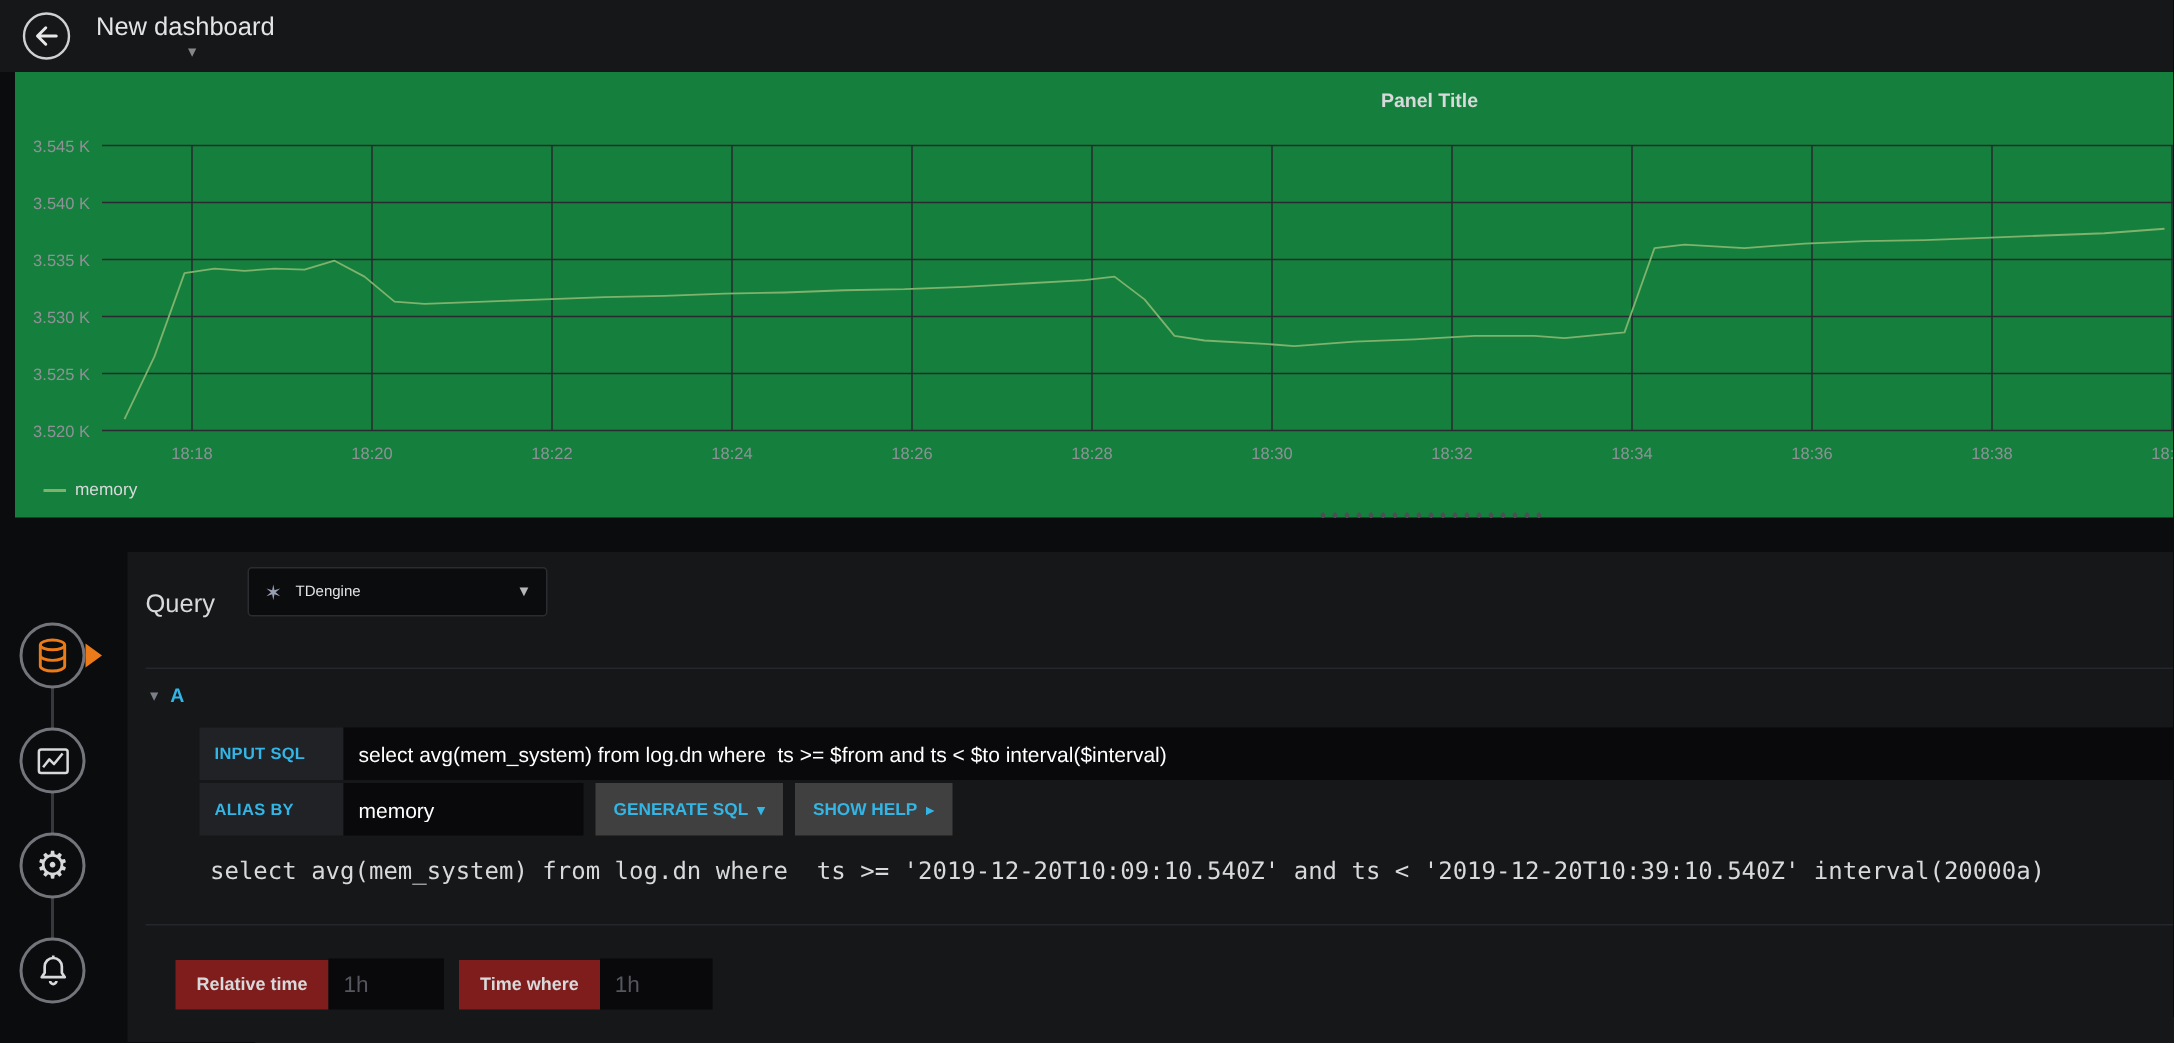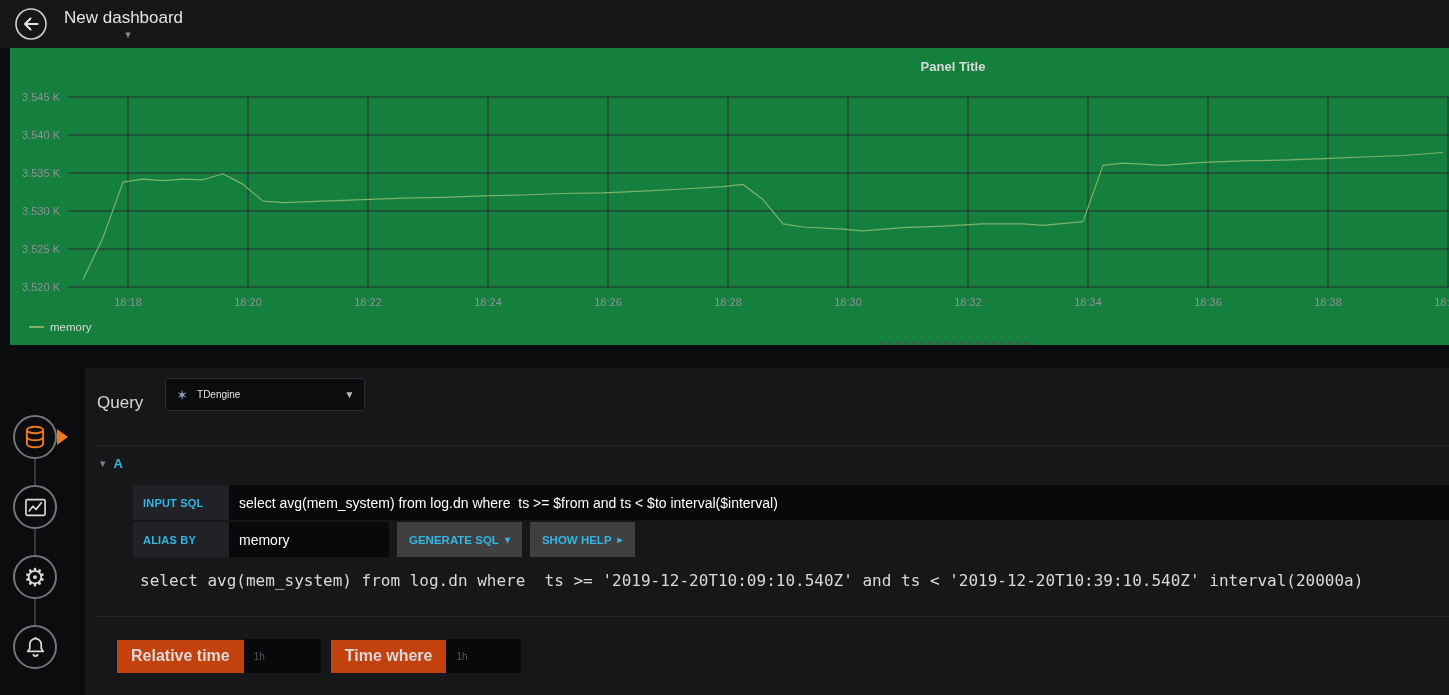--- a/index.html
+++ b/index.html
@@ -59,24 +59,24 @@
   .q-input { height:35px; background:#09090b; border:none; outline:none; color:#ffffff;
     font-size:14px; font-family:"Liberation Sans", sans-serif; padding:0 10px; }
   .sql-input { flex:1; }
   .alias-input { width:160px; }
   .blue-btn { background:#404040; color:#33b5e5; font-size:11.5px; font-weight:700;
     display:flex; align-items:center; padding:0 12px; margin-left:8px; cursor:pointer; white-space:nowrap; }
   .blue-btn .b-caret { font-size:10px; margin-left:6px; }
   .generated-sql { margin:14px 0 0 55px; font-family:"DejaVu Sans Mono", monospace;
     font-size:16px; color:#d8d9da; white-space:pre; }
   .time-row { display:flex; align-items:center; margin:22px 0 0 32px; }
-  .t-label { height:33px; background:#c2410c; color:#d8d9da; font-size:16px; font-weight:700;
+  .t-label { height:33px; background:#7f1d1d; color:#d8d9da; font-size:12px; font-weight:700;
     display:flex; align-items:center; padding:0 14px; white-space:nowrap; }
   .t-input { height:33px; background:#09090b; border:none; outline:none; color:#d8d9da;
-    font-size:10px; padding:17px 10px; font-family:"Liberation Sans", sans-serif; }
+    font-size:15px; padding:17px 10px; font-family:"Liberation Sans", sans-serif; }
   .t-input::placeholder { color:#55575e; }
   .rt-input { width:77px; }
   .ts-input { width:75px; margin-right:0; }
   .t-gap { width:10px; }
 </style>
 </head>
 <body>
 
 <div class="app">
 

